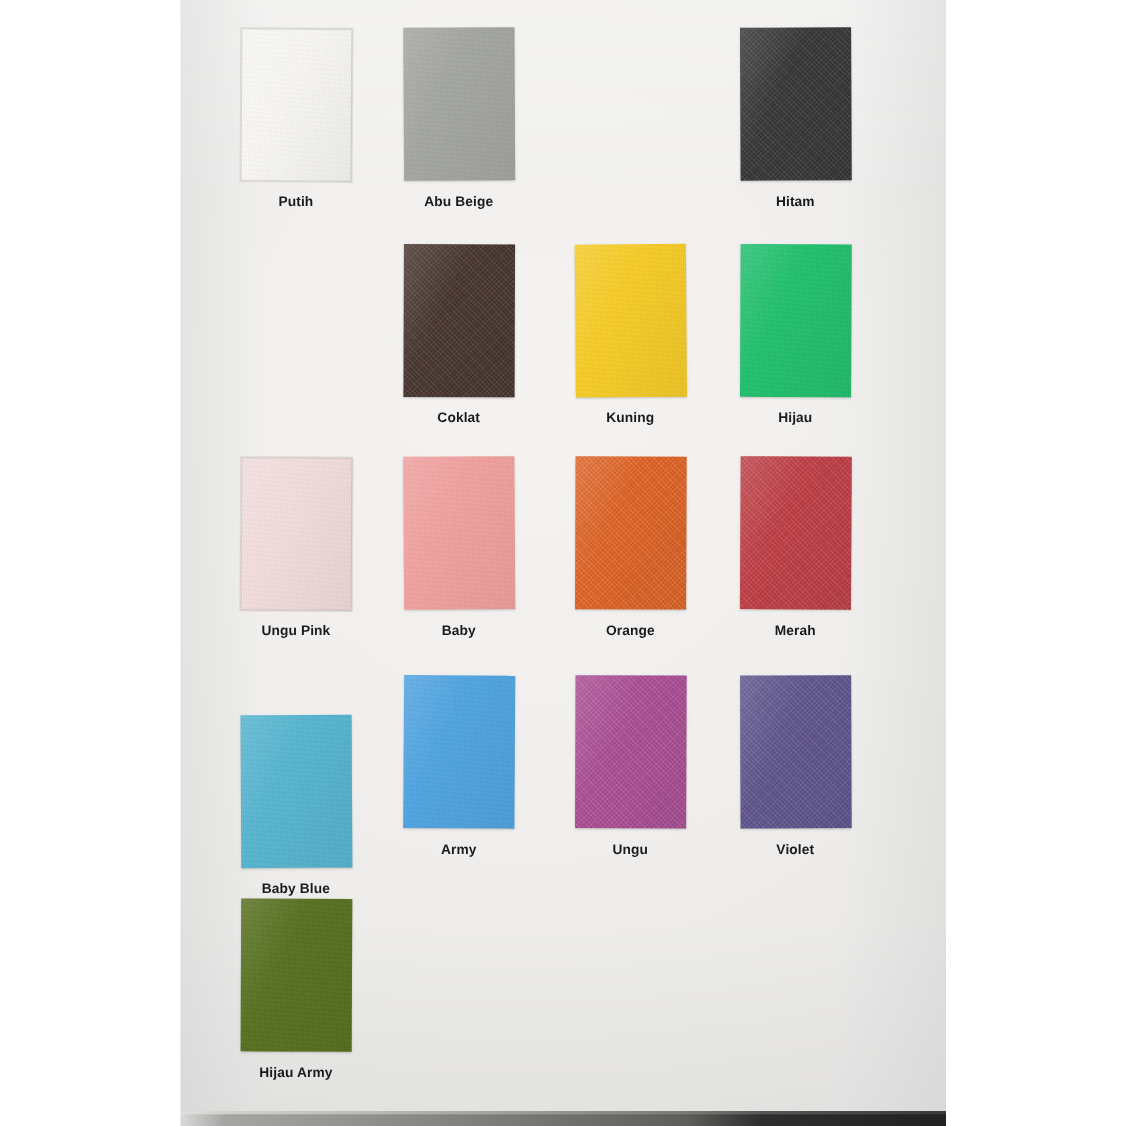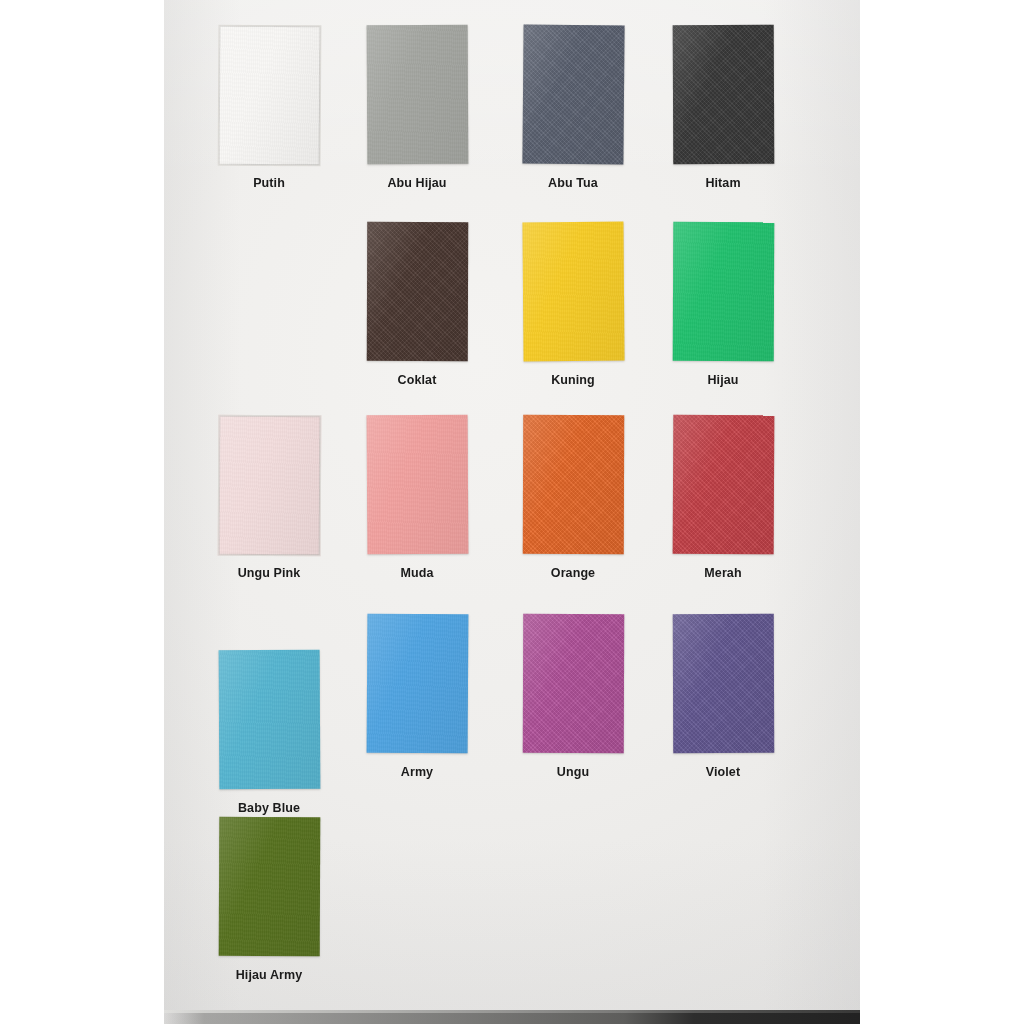--- a/index.html
+++ b/index.html
@@ -150,30 +150,21 @@
           </div>
           <div class="label">Putih</div>
         </div>
         <div class="cell" style="left: 166px; top: 25px;">
           <div class="swatch-wrap">
             <div class="swatch" style="background: rgb(163, 165, 160); transform: rotate(-0.3deg);">
               <div class="tex"></div>
               <div class="shade"></div>
             </div>
           </div>
-          <div class="label">Abu Hijau</div>
-        </div>
-        <div class="cell" style="left: 322px; top: 25px;">
-          <div class="swatch-wrap">
-            <div class="swatch grainy" style="background: rgb(93, 100, 115); transform: rotate(0.5deg);">
-              <div class="tex"></div>
-              <div class="shade"></div>
-            </div>
-          </div>
-          <div class="label">Abu Tua</div>
+          <div class="label">Abu Beige</div>
         </div>
         <div class="cell" style="left: 472px; top: 25px;">
           <div class="swatch-wrap">
             <div class="swatch grainy" style="background: rgb(59, 59, 59); transform: rotate(-0.25deg);">
               <div class="tex"></div>
               <div class="shade"></div>
             </div>
           </div>
           <div class="label">Hitam</div>
         </div>
@@ -213,21 +204,21 @@
           </div>
           <div class="label">Ungu Pink</div>
         </div>
         <div class="cell" style="left: 166px; top: 415px;">
           <div class="swatch-wrap">
             <div class="swatch" style="background: rgb(240, 160, 158); transform: rotate(-0.35deg);">
               <div class="tex"></div>
               <div class="shade"></div>
             </div>
           </div>
-          <div class="label">Muda</div>
+          <div class="label">Baby</div>
         </div>
         <div class="cell" style="left: 322px; top: 415px;">
           <div class="swatch-wrap">
             <div class="swatch grainy" style="background: rgb(232, 105, 42); transform: rotate(0.2deg);">
               <div class="tex"></div>
               <div class="shade"></div>
             </div>
           </div>
           <div class="label">Orange</div>
         </div>

